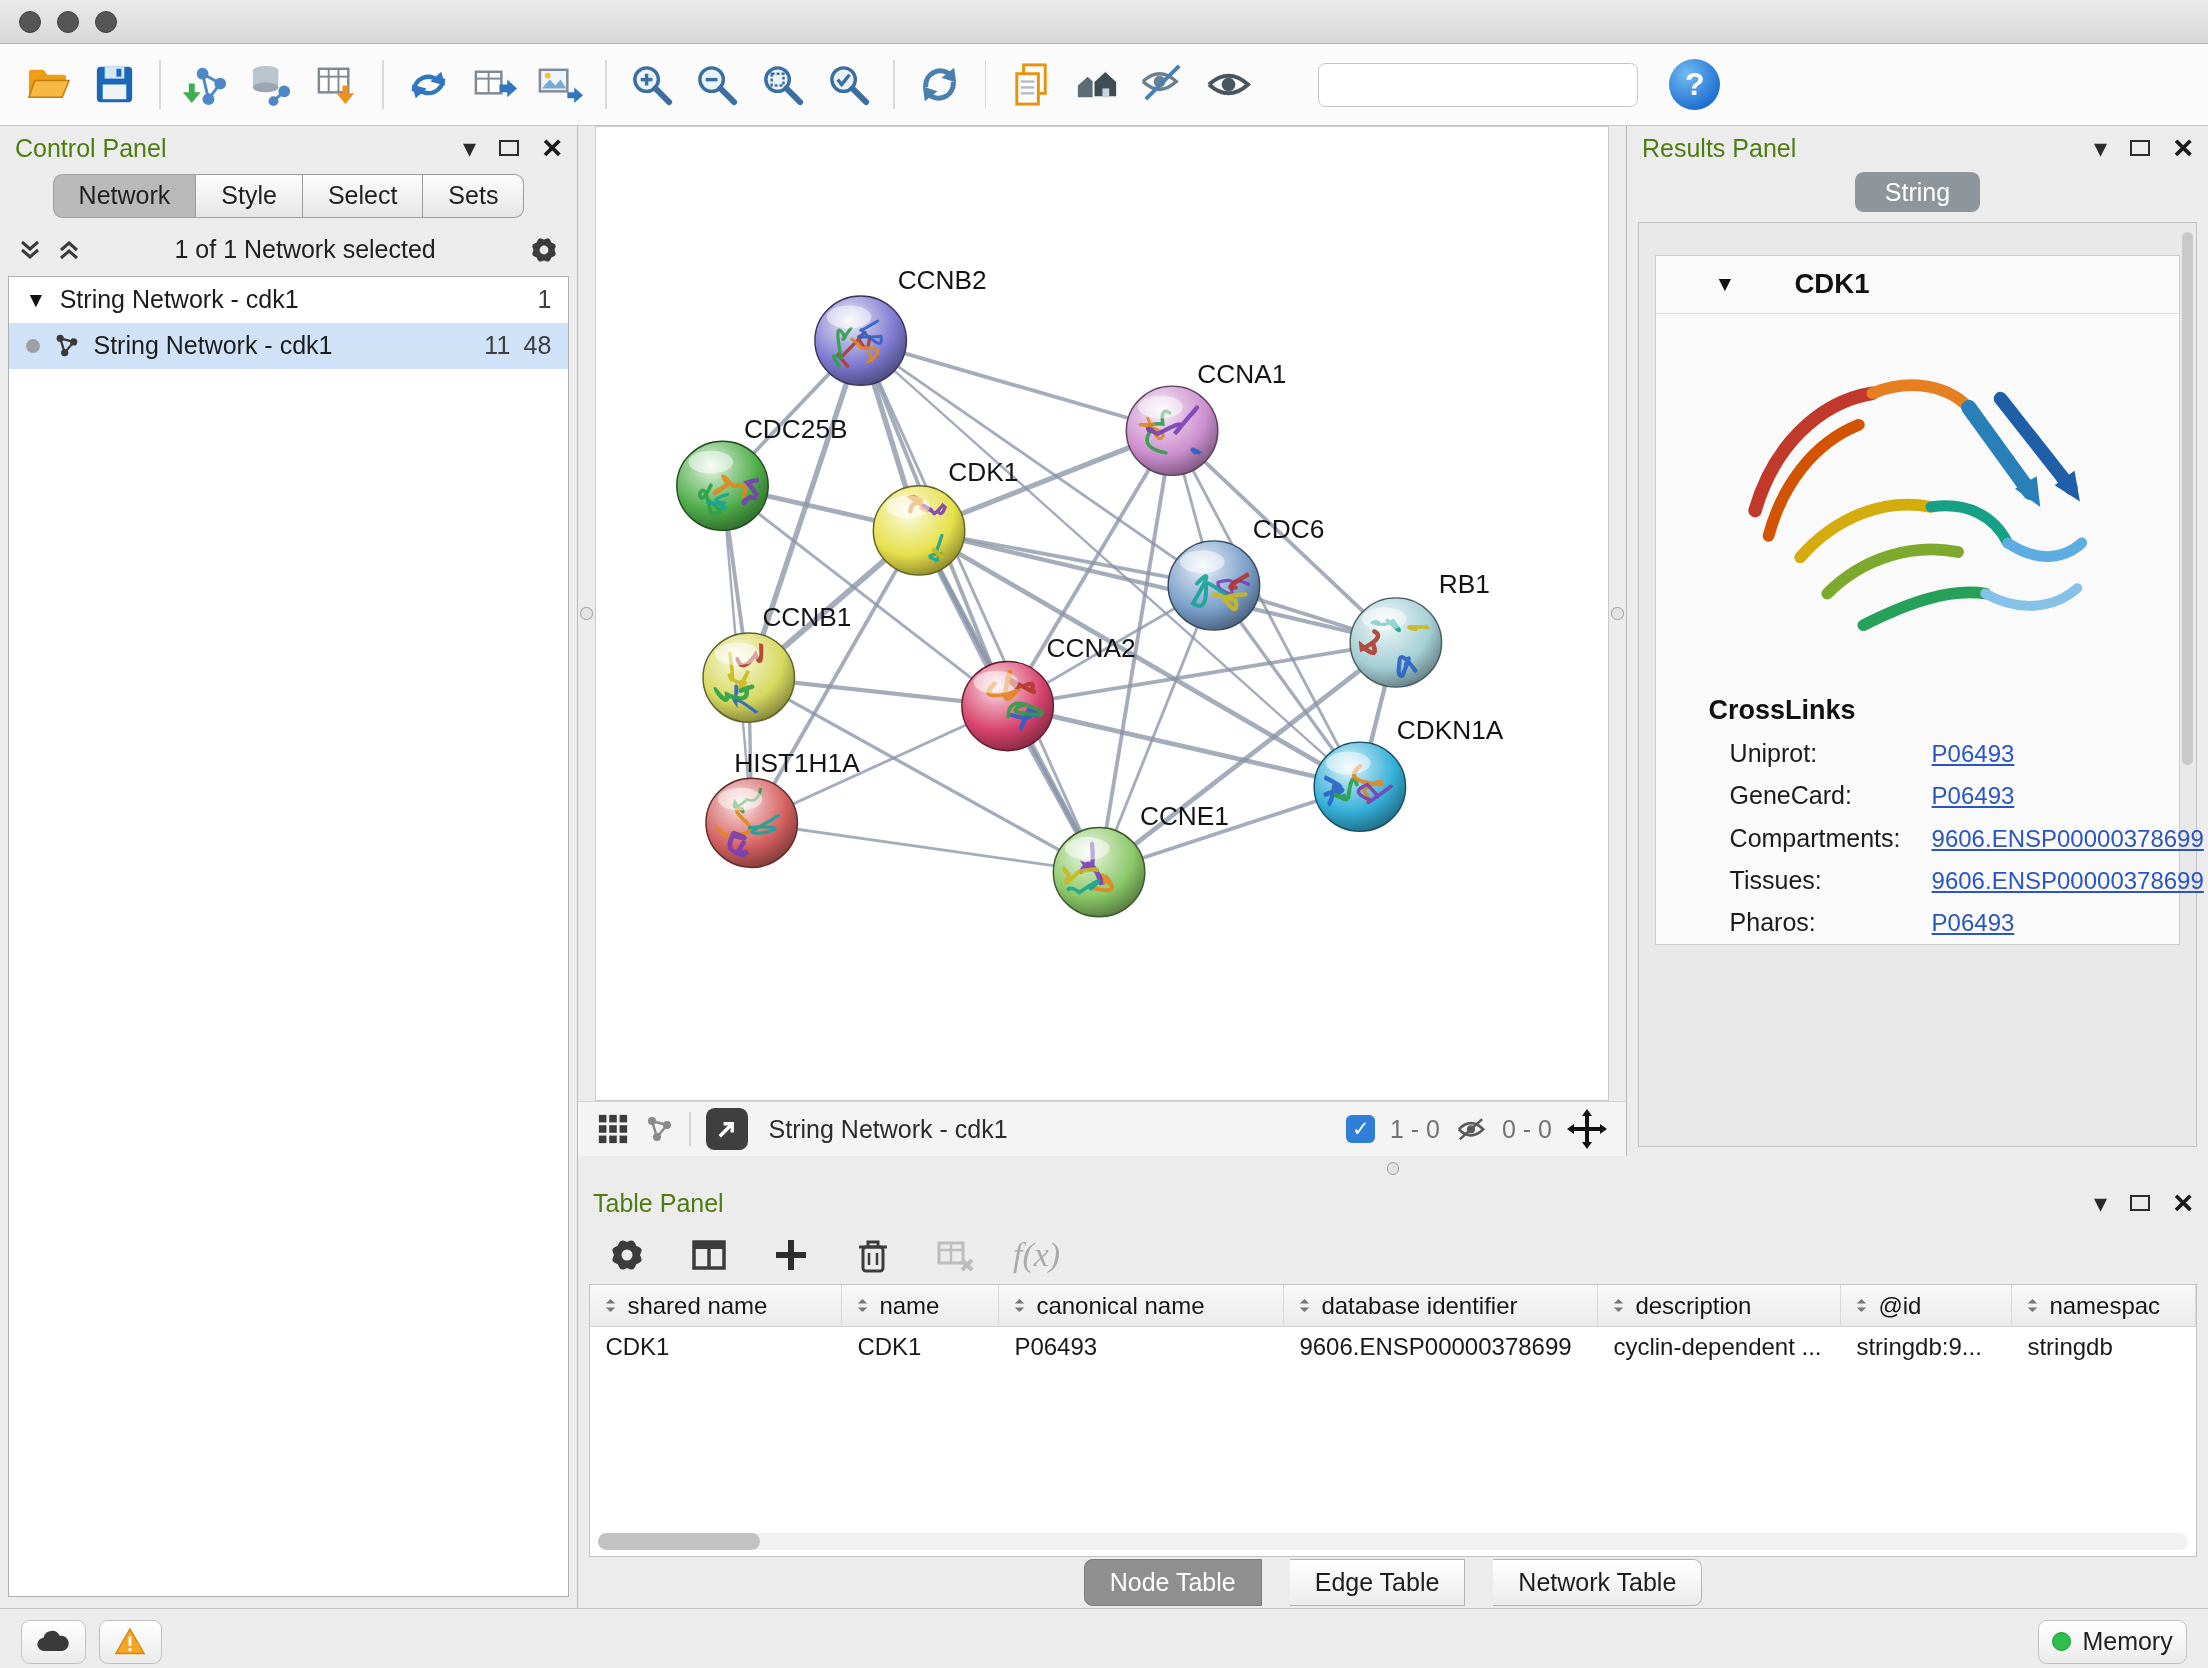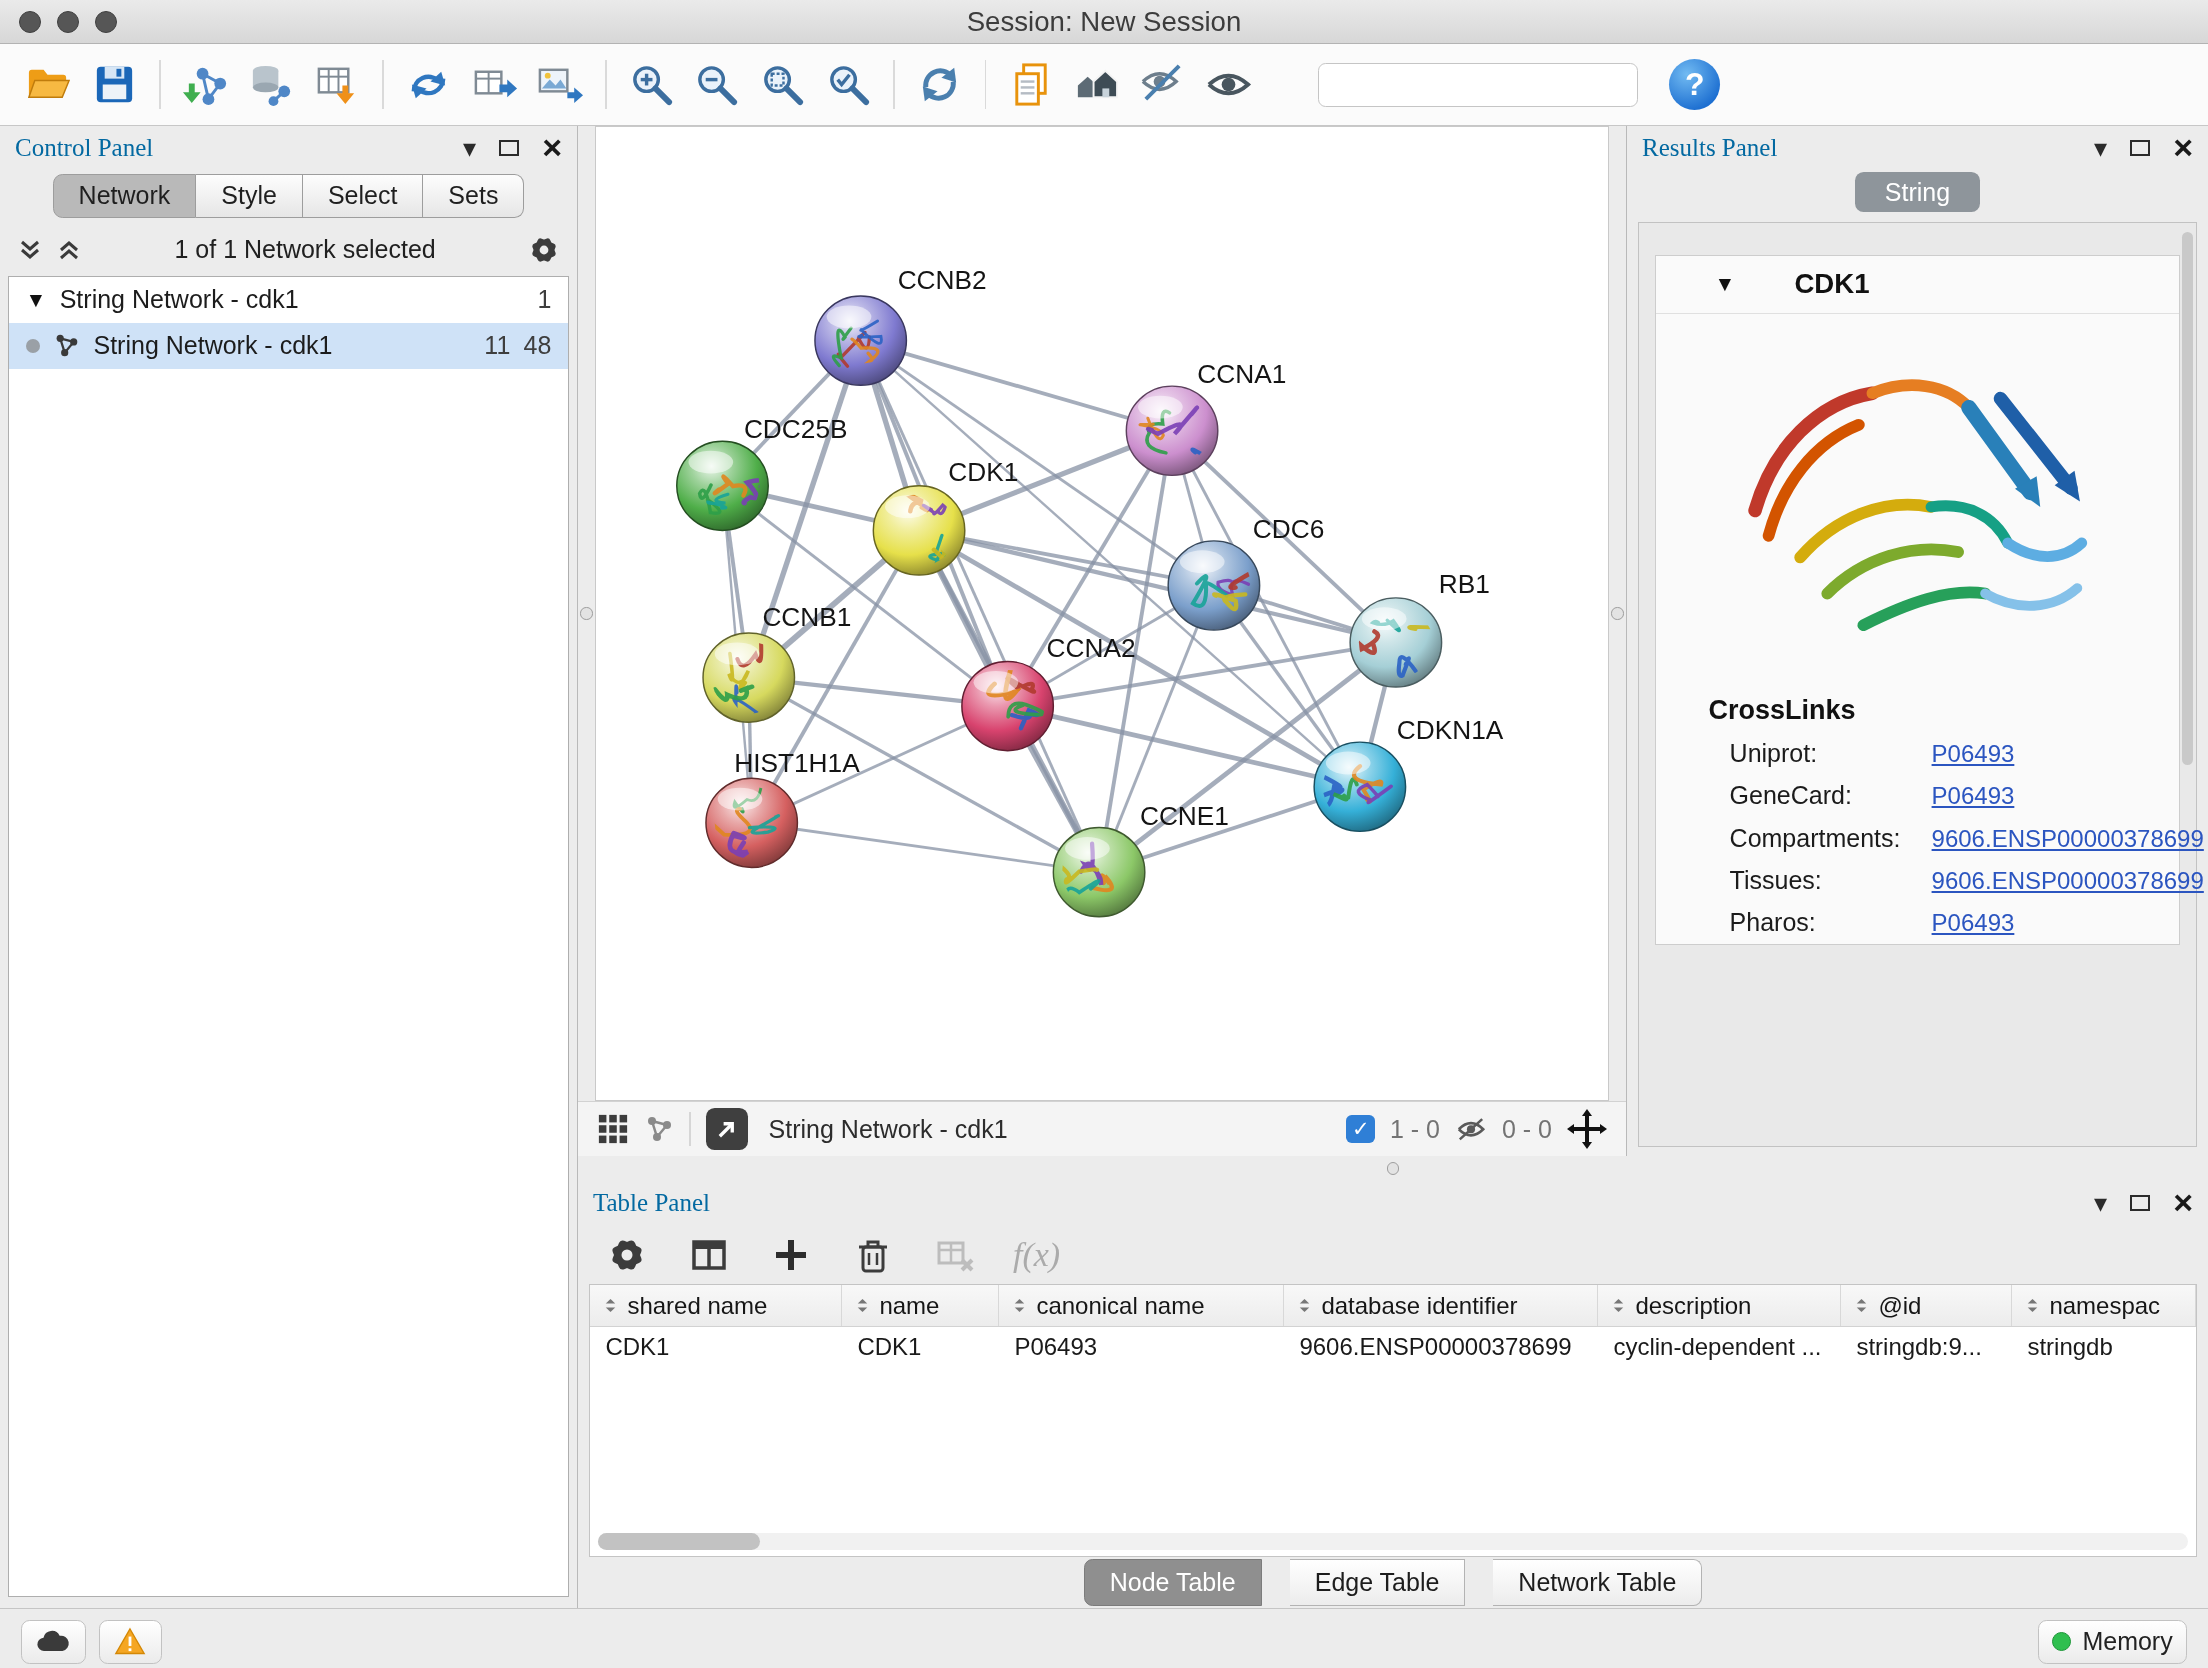--- a/index.html
+++ b/index.html
@@ -20,21 +20,21 @@
   .search-box{margin-left:53px;width:320px;height:44px;border:1.9px solid #c5c5c5;border-radius:7.6px;background:#fff;display:flex;align-items:center;padding:0 11.4px;gap:9.5px;}
   .search-box input{border:none;outline:none;flex:1;font-size:24px;font-family:inherit;background:transparent;}
   .help-btn{width:51px;height:51px;border-radius:50%;background:radial-gradient(circle at 35% 30%,#72bbf2,#1d6fd1 75%);color:#fff;font-weight:bold;font-size:32px;display:flex;align-items:center;justify-content:center;margin-left:25px;}
 
   
   .main{display:flex;height:1482px;}
 
   
   .control-panel{width:578px;background:#ececec;border-right:1.9px solid #b9b9b9;display:flex;flex-direction:column;}
   .panel-head{height:44px;display:flex;align-items:center;padding:0 15px;flex:0 0 auto;}
-  .ph-title{flex:1;color:#0369a1;font-family:Liberation Serif, serif;}
+  .ph-title{flex:1;color:#4d7c0f;}
   .ph-icons{display:flex;gap:23px;align-items:center;}
   .icn-chevron{font-size:26px;color:#2b2b2b;line-height:1;}
   .icn-max{width:20px;height:16px;border:2.4px solid #2b2b2b;display:inline-block;}
   .icn-close{font-size:34px;font-weight:bold;color:#1a1a1a;line-height:.8;}
   .seg-tabs{display:flex;justify-content:center;margin:3.8px 0 7.6px;flex:0 0 auto;}
   .seg{padding:6.7px 25px;border:1.9px solid #9d9d9d;border-left-width:0;background:linear-gradient(#fdfdfd,#e6e6e6);font-size:25px;color:#1f1f1f;}
   .seg:first-child{border-left-width:1.9px;border-radius:9.5px 0 0 9.5px;}
   .seg:last-child{border-radius:0 9.5px 9.5px 0;}
   .seg.sel{background:#b9b9b9;}
   .tree-controls{height:48px;display:flex;align-items:center;padding:0 17px;gap:13.3px;flex:0 0 auto;}
@@ -112,21 +112,20 @@
 </style>
 </head>
 <body>
 
 <div class="titlebar">
   <div class="lights">
     <span class="light"></span>
     <span class="light"></span>
     <span class="light"></span>
   </div>
-  <div class="win-title">Session: New Session</div>
 </div>
 
 <div class="toolbar">
   <span class="tbtn">
       <svg viewBox="0 0 50 50">
         <path d="M5 38 V13 q0-3 3-3 h12 l4 5 h16 q3 0 3 3 v4 H14 z" fill="#ee9d16"></path>
         <path d="M11 21 h35 l-7 17 H5 z" fill="#f7b942" stroke="#c07c0c" stroke-width="1.5"></path>
       </svg>
     </span>
   <span class="tbtn">

